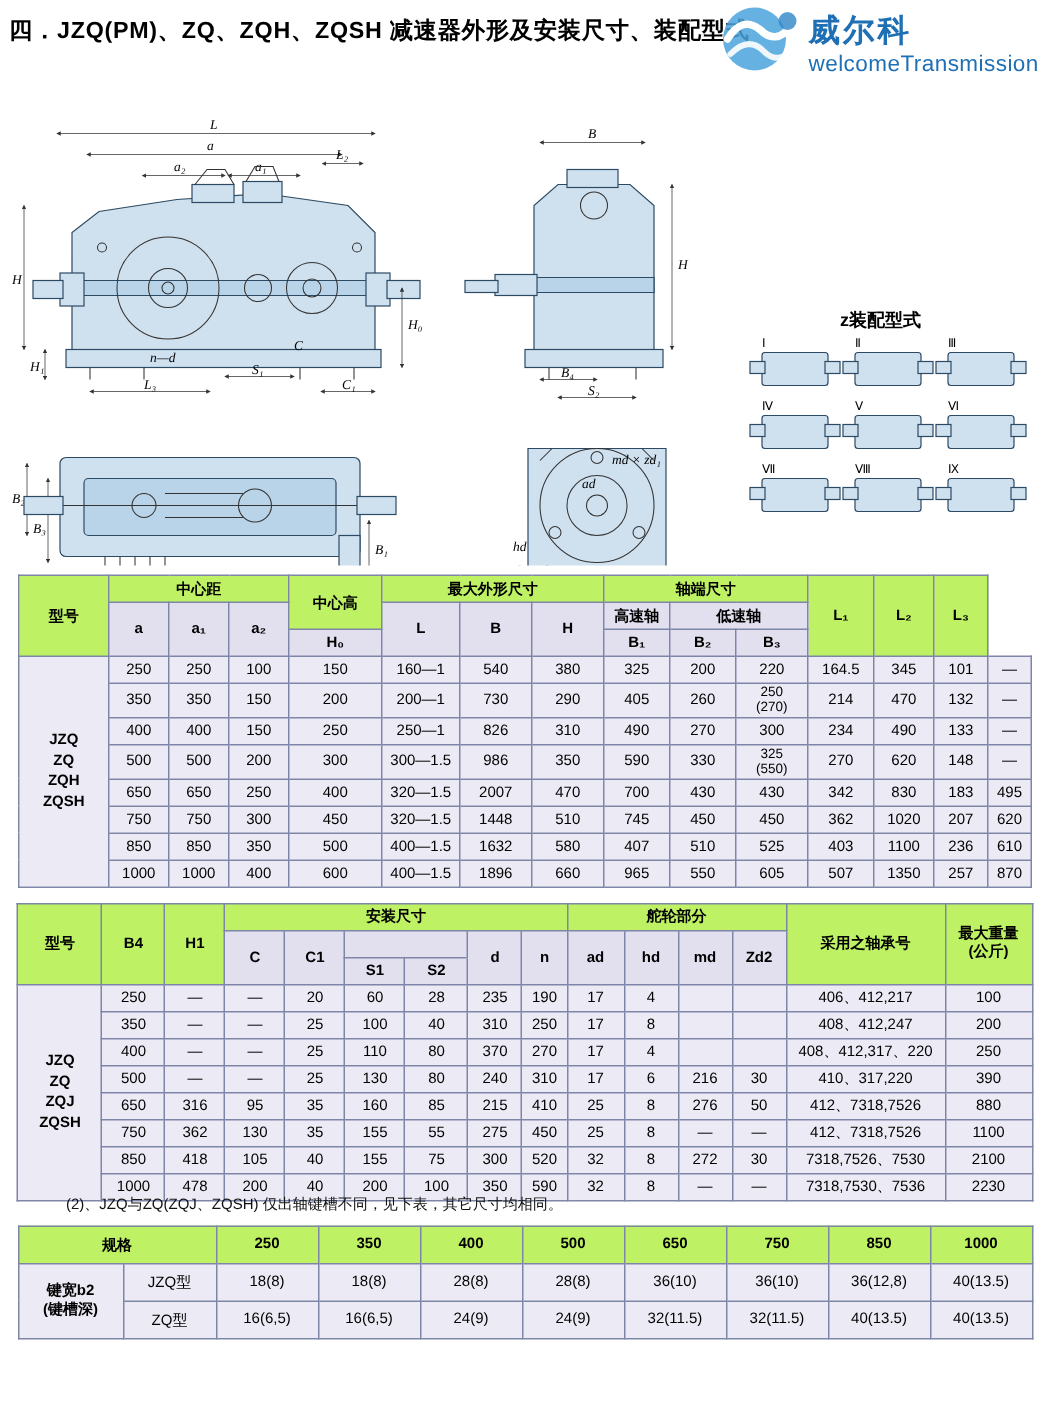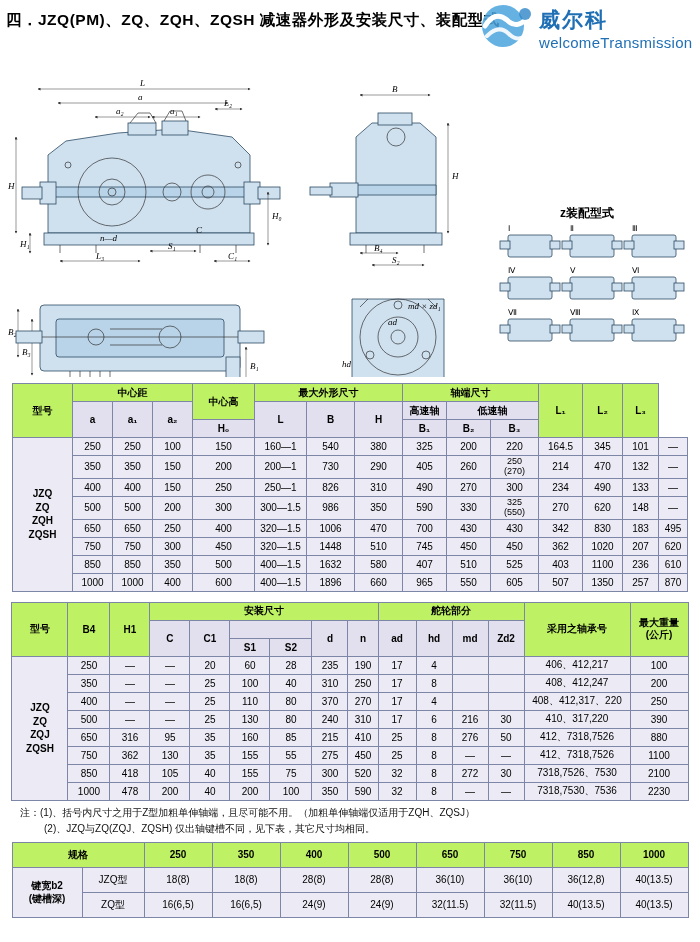--- a/index.html
+++ b/index.html
@@ -374,21 +374,21 @@
       <td>620</td>
       <td>148</td>
     <td>—</td>
           </tr>
     <tr>
       <td>650</td>
       <td>650</td>
       <td>250</td>
       <td>400</td>
       <td>320—1.5</td>
-      <td>1006</td>
+      <td>2007</td>
       <td>470</td>
       <td>700</td>
       <td>430</td>
       <td>430</td>
       <td>342</td>
       <td>830</td>
       <td>183</td>
     <td>495</td>
           </tr>
     <tr>
@@ -618,21 +618,20 @@
       <td>8</td>
       <td>—</td>
       <td>—</td>
       <td>7318,7530、7536</td>
       <td>2230</td>
     </tr>
   </tbody>
       </table>
   </div>
 
-  <div class="note">注：(1)、括号内尺寸之用于Z型加粗单伸轴端，且尽可能不用。（加粗单伸轴端仅适用于ZQH、ZQSJ）</div>
   <div class="note" style="margin-top:-5px;margin-left:44px;">(2)、JZQ与ZQ(ZQJ、ZQSH) 仅出轴键槽不同，见下表，其它尺寸均相同。</div>
 
   <div class="tblwrap">
   <table class="tbl t3">
     <colgroup>
       <col style="width:70px">
           <col style="width:62px">
       <col style="width:68px">
           <col style="width:68px">
           <col style="width:68px">

